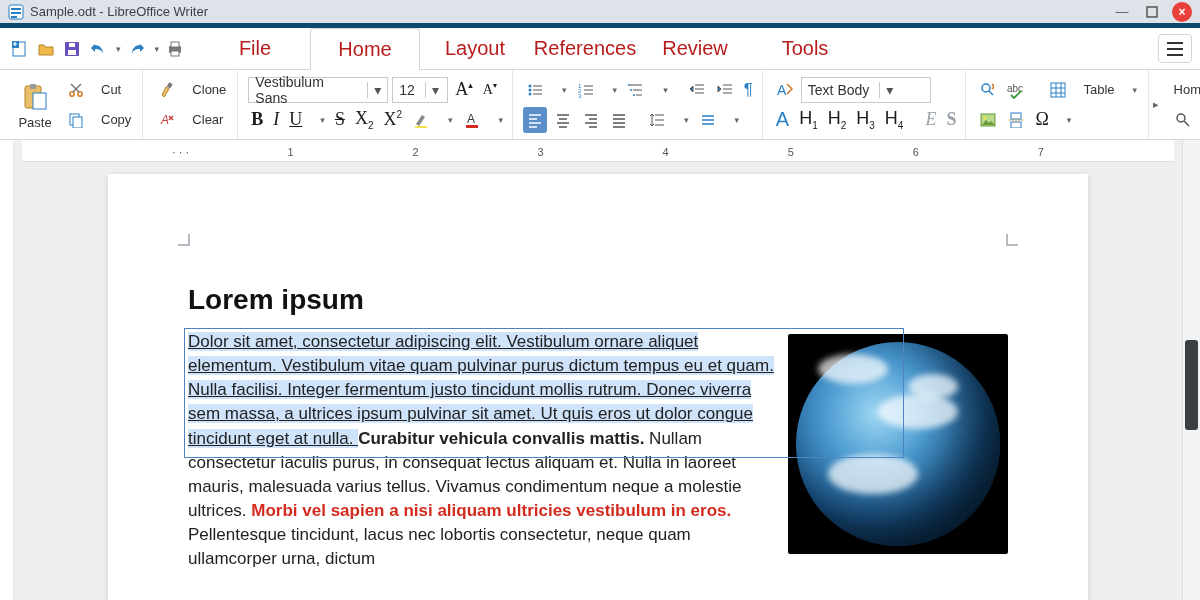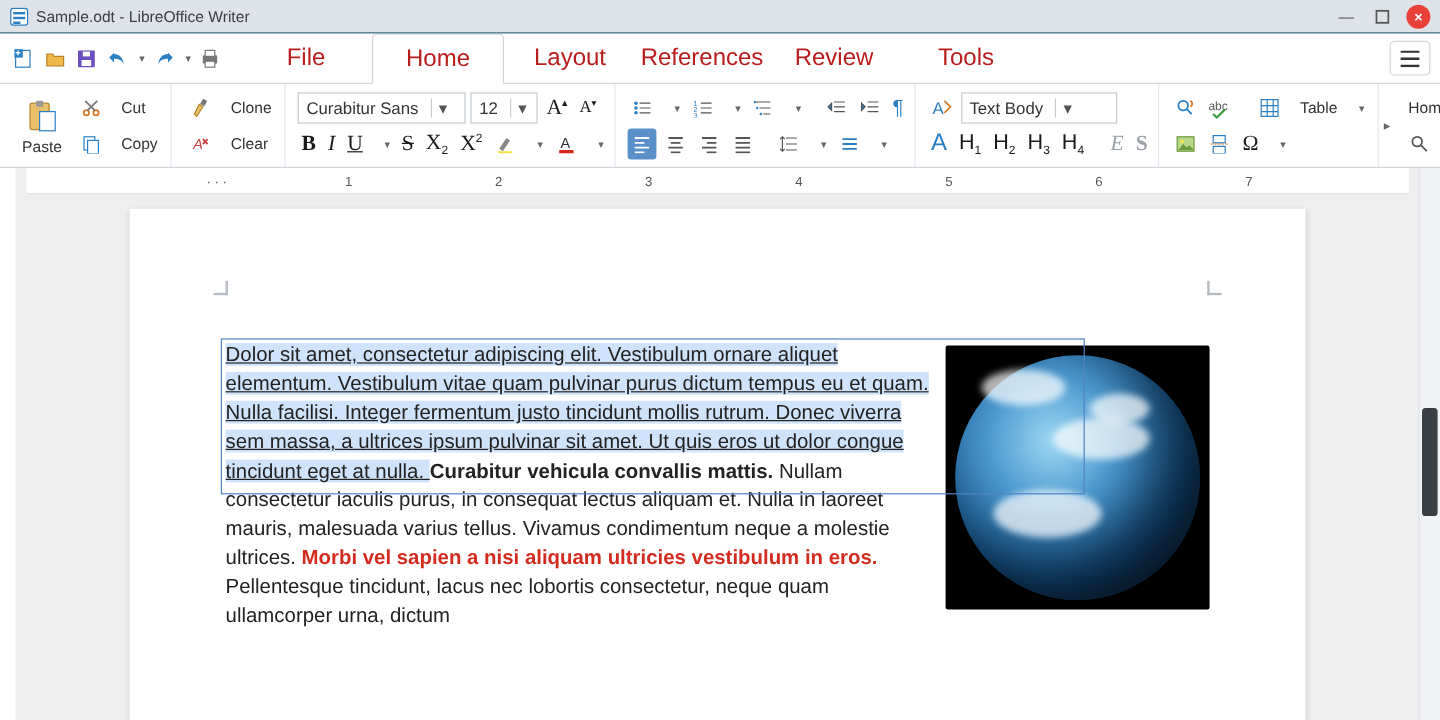--- a/index.html
+++ b/index.html
@@ -1,19 +1,19 @@
 <!DOCTYPE html>
 <html><head>
 <meta charset="utf-8">
 <style>
 * { box-sizing: border-box; margin: 0; padding: 0; font-family: "Segoe UI", "Liberation Sans", Arial, sans-serif; }
 body { width: 1200px; height: 600px; background: #fff; overflow: hidden; font-size: 13px; color: #333; }
 
 
-.titlebar { height: 28px; background: #dde3e9; display: flex; align-items: center; padding: 0 8px; border-bottom: 1px solid #0c4a6e; }
+.titlebar { height: 28px; background: #dde3e9; display: flex; align-items: center; padding: 0 8px; border-bottom: 5px solid #0c4a6e; }
 .titlebar .appicon { width: 16px; height: 16px; margin-right: 6px; display:flex; align-items:center; justify-content:center; }
 .titlebar .title { font-size: 13px; color: #3b3f44; }
 .titlebar .spacer { flex: 1; }
 .tbtn { width: 20px; height: 20px; margin-left: 10px; display:flex; align-items:center; justify-content:center; color:#555; }
 .tbtn.close { background:#e9403a; border-radius:50%; color:#fff; font-weight:bold; font-size:12px; }
 
 
 .menurow { height: 42px; background: #fff; display:flex; align-items:stretch; border-bottom:1px solid #d0d6dc; }
 .quickbar { display:flex; align-items:center; gap:6px; padding:0 10px; width:200px; }
 .qicon { width:20px; height:20px; display:flex; align-items:center; justify-content:center; }
@@ -199,21 +199,21 @@
             <path d="M10 4l4 4M14 4l-4 4" stroke="#c64040" stroke-width="1.5"></path>
           </svg>
         </span>
       <span>Clear</span>
     </div>
   </div>
 
   <div class="rgroup">
     <div class="rrow">
       <div class="selbox" style="width:140px">
-        <span>Curabitur Sans</span>
+        <span>Vestibulum Sans</span>
         <span class="dd">▾</span>
       </div>
       <div class="selbox" style="width:56px">
         <span>12</span>
         <span class="dd">▾</span>
       </div>
       <span class="btn small">
           <span class="fmt">A<sup style="font-size:9px">▴</sup></span>
         </span>
       <span class="btn small">
@@ -494,20 +494,21 @@
         <span class="tick" style="left:64%">5</span>
         <span class="tick" style="left:77%">6</span>
         <span class="tick" style="left:90%">7</span>
       </div>
     </div>
     <div style="flex:1; overflow:hidden; position:relative">
       <div class="page">
         <div class="cornermark tl"></div>
         <div class="cornermark tr"></div>
         <div class="doc" style="margin-top:40px">
+          <h1>Lorem ipsum</h1>
           <div style="position:relative">
             <div class="earth">
               <div class="globe"></div>
               <div class="cloud" style="top:20px;left:30px;width:70px;height:30px"></div>
               <div class="cloud" style="top:60px;left:90px;width:80px;height:35px"></div>
               <div class="cloud" style="top:120px;left:40px;width:90px;height:40px"></div>
               <div class="cloud" style="top:40px;left:120px;width:50px;height:25px"></div>
             </div>
             <p><span class="sel">Dolor sit amet, consectetur adipiscing elit. Vestibulum ornare aliquet elementum. Vestibulum vitae quam pulvinar purus dictum tempus eu et quam. Nulla facilisi. Integer fermentum justo tincidunt mollis rutrum. Donec viverra sem massa, a ultrices ipsum pulvinar sit amet. Ut quis eros ut dolor congue tincidunt eget at nulla. </span><b>Curabitur vehicula convallis mattis.</b><span> Nullam consectetur iaculis purus, in consequat lectus aliquam et. Nulla in laoreet mauris, malesuada varius tellus. Vivamus condimentum neque a molestie ultrices. </span><span class="red">Morbi vel sapien a nisi aliquam ultricies vestibulum in eros.</span><span> Pellentesque tincidunt, lacus nec lobortis consectetur, neque quam ullamcorper urna, dictum</span></p>
             <div class="selborder" style="top:-2px;left:-4px;width:720px;height:130px"></div>

